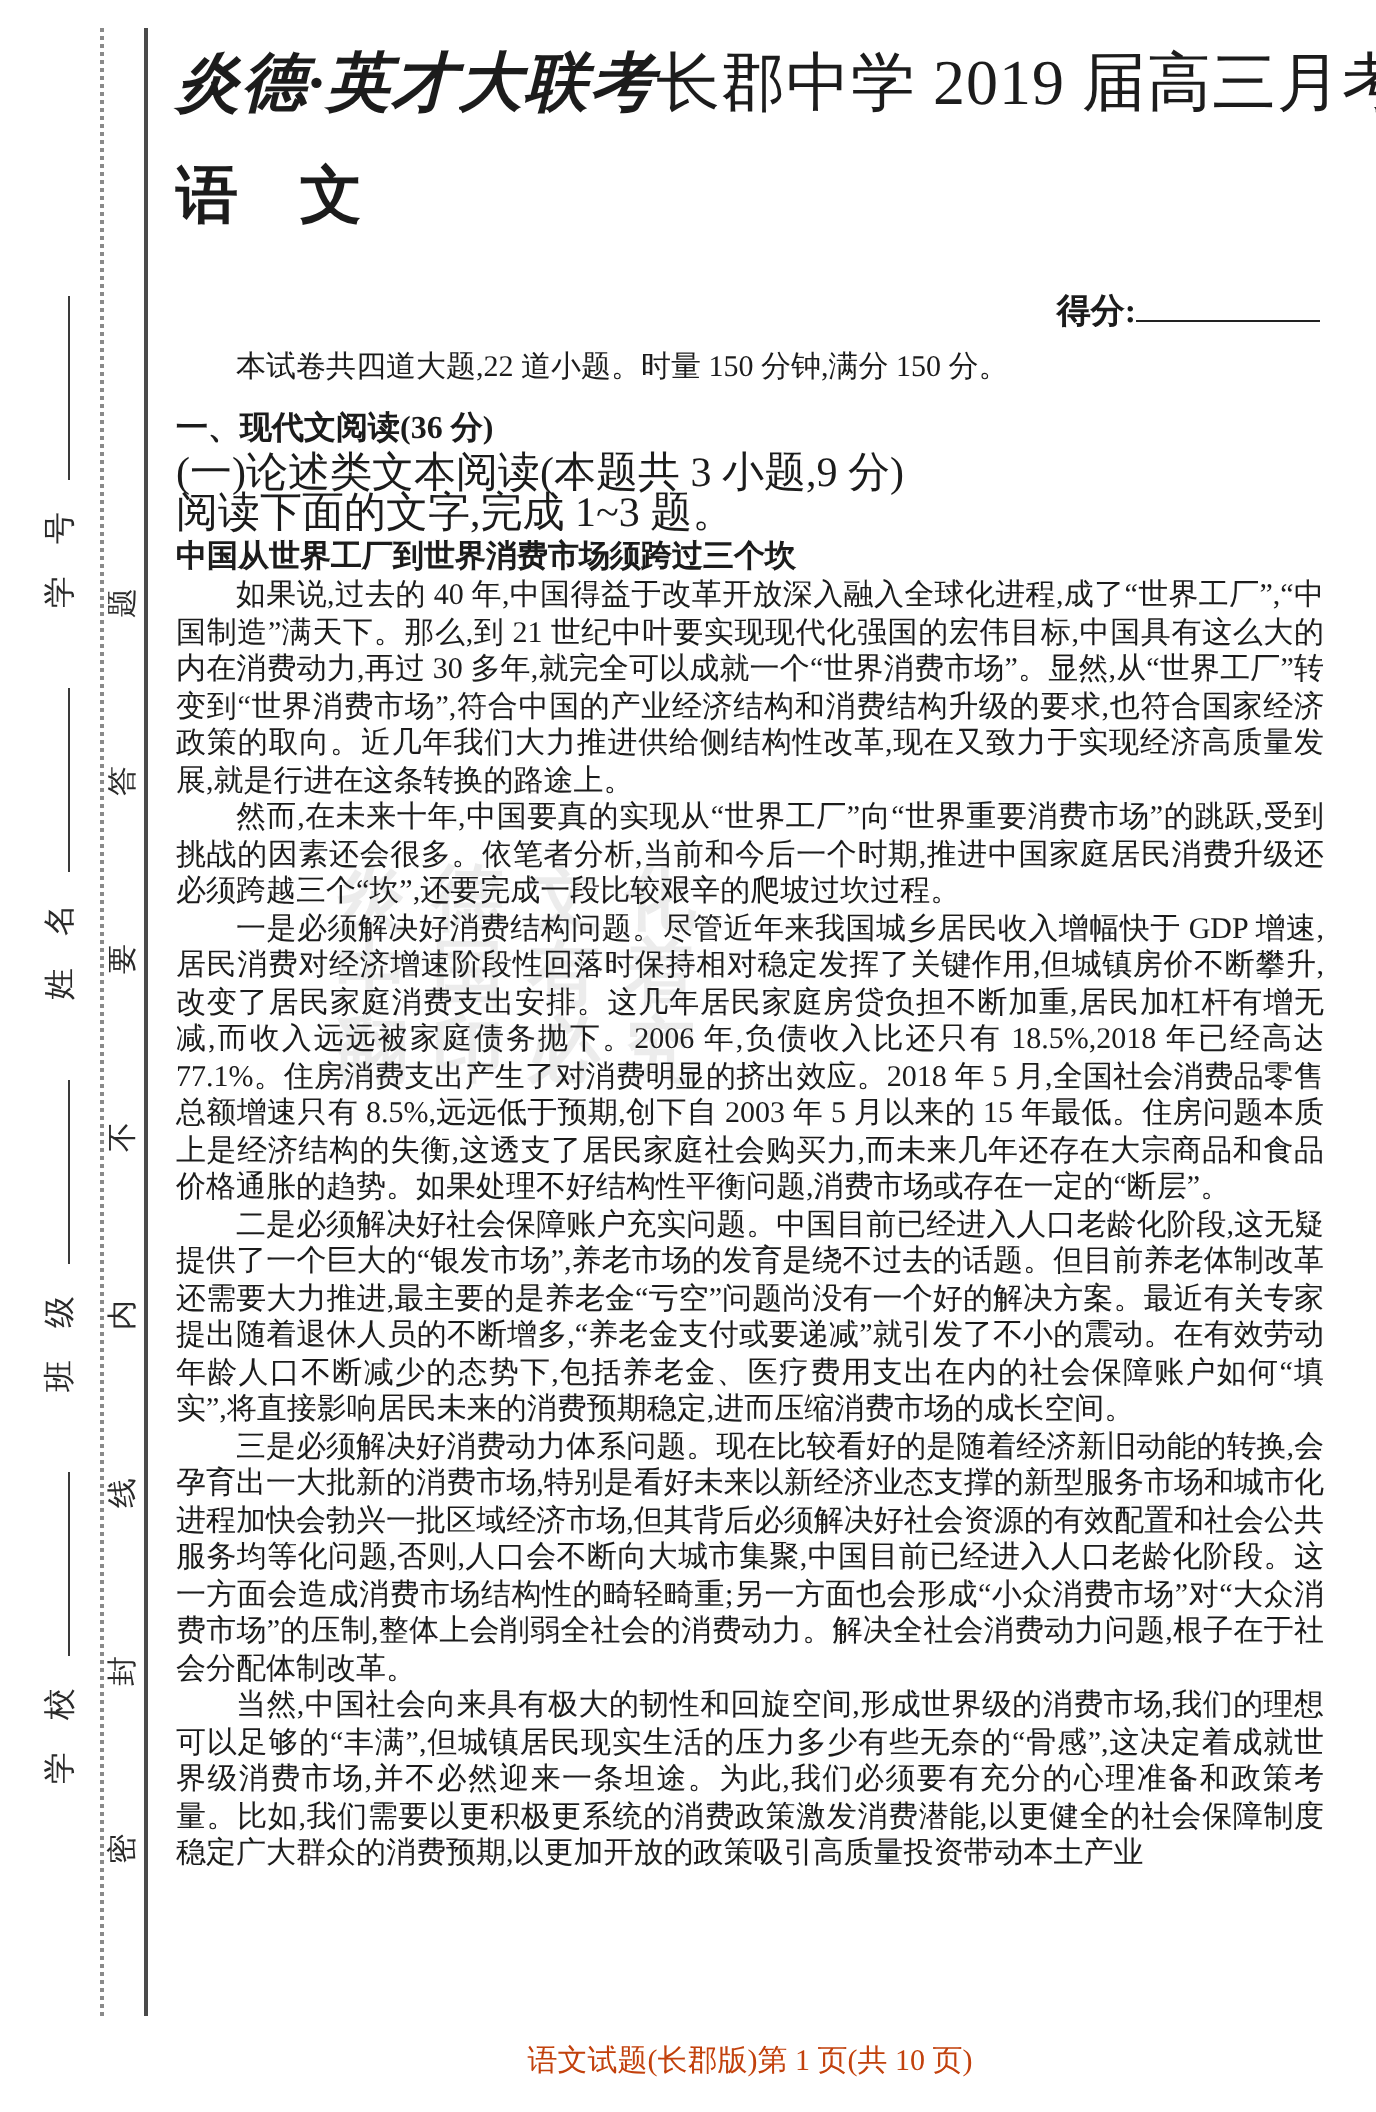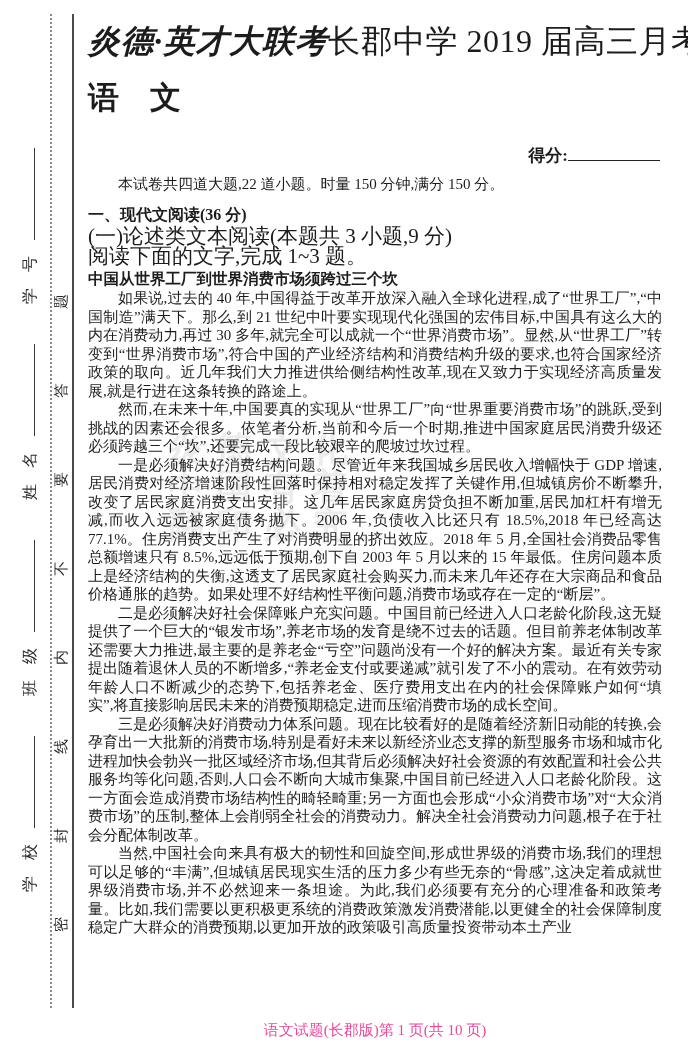--- a/index.html
+++ b/index.html
@@ -76,21 +76,21 @@
   .sub-line     { margin:0; font-size:21px; line-height:20px; }
   .article-title{ margin:2px 0 0; text-align:left; font-weight:bold; font-size:15.5px; line-height:21px; }
 
   .para {
     margin:0; font-size:15px; line-height:18.5px;
     text-align:justify; text-indent:2em;
   }
 
   .page-footer {
     position:absolute; left:88px; top:1021px; width:574px; z-index:1;
-    text-align:center; font-size:15px; color:#ec4899;
+    text-align:center; font-size:15px; color:#c2410c;
   }
 </style>
 </head>
 <body>
 
 <div class="seal-dotted-line"></div>
 <div class="seal-solid-line"></div>
 
 <div class="sidebar-fields">
   <span class="field"><span class="field-label">学校</span><span class="field-line"></span></span>

